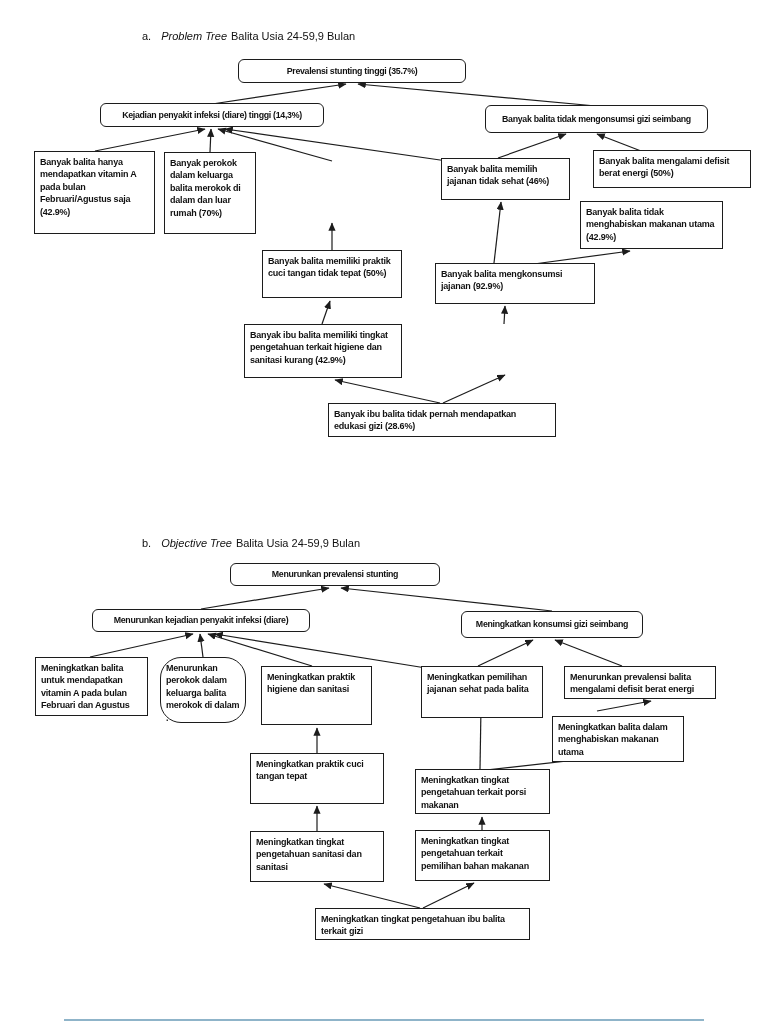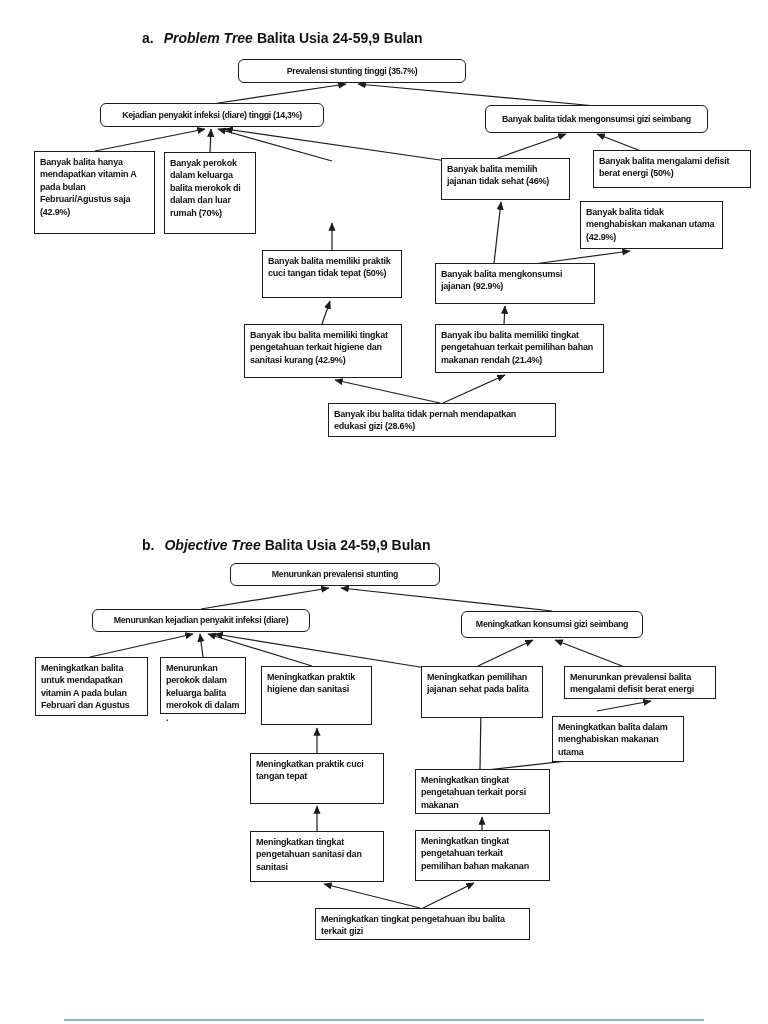--- a/index.html
+++ b/index.html
@@ -1,18 +1,18 @@
 <!DOCTYPE html>
 <html><head>
 <meta charset="utf-8">
 <style>
   html,body{margin:0;padding:0;background:#e8e8e8;}
   #page{position:relative;width:768px;height:1024px;background:#ffffff;
         font-family:"Liberation Sans",sans-serif;color:#111;overflow:hidden;}
-  .heading{position:absolute;font-size:14px;font-weight:bold;white-space:nowrap;}
+  .heading{position:absolute;font-size:11px;font-weight:normal;white-space:nowrap;}
   .heading .idx{margin-right:10px;}
   .heading .it{font-style:italic;margin-right:4px;}
   .node{position:absolute;box-sizing:border-box;border:1.5px solid #1c1c1c;background:#fff;
         font-size:9px;font-weight:700;line-height:1.38;letter-spacing:-0.2px;
         padding:4px 5px;white-space:pre-line;}
   .node.c{display:flex;align-items:center;justify-content:center;text-align:center;
           padding:2px 4px;font-size:8.8px;letter-spacing:-0.3px;white-space:nowrap;border-radius:6px;}
   svg.arrows{position:absolute;left:0;top:0;pointer-events:none;}
   svg.arrows line{stroke:#1c1c1c;stroke-width:1.2;}
   .footer-line{position:absolute;left:64px;top:1019px;width:640px;height:2px;background:#8fb4c9;}
@@ -73,32 +73,31 @@
   <div class="node c" style="left:100px;top:103px;width:224px;height:24px;">Kejadian penyakit infeksi (diare) tinggi (14,3%)</div>
   <div class="node c" style="left:485px;top:105px;width:223px;height:28px;">Banyak balita tidak mengonsumsi gizi seimbang</div>
   <div class="node" style="left:34px;top:151px;width:121px;height:83px;">Banyak balita hanya mendapatkan vitamin A pada bulan Februari/Agustus saja (42.9%)</div>
   <div class="node" style="left:164px;top:152px;width:92px;height:82px;">Banyak perokok dalam keluarga balita merokok di dalam dan luar rumah (70%)</div>
   <div class="node" style="left:441px;top:158px;width:129px;height:42px;">Banyak balita memilih jajanan tidak sehat (46%)</div>
   <div class="node" style="left:593px;top:150px;width:158px;height:38px;">Banyak balita mengalami defisit berat energi (50%)</div>
   <div class="node" style="left:580px;top:201px;width:143px;height:48px;">Banyak balita tidak menghabiskan makanan utama (42.9%)</div>
   <div class="node" style="left:262px;top:250px;width:140px;height:48px;">Banyak balita memiliki praktik cuci tangan tidak tepat (50%)</div>
   <div class="node" style="left:435px;top:263px;width:160px;height:41px;">Banyak balita mengkonsumsi jajanan (92.9%)</div>
   <div class="node" style="left:244px;top:324px;width:158px;height:54px;">Banyak ibu balita memiliki tingkat pengetahuan terkait higiene dan sanitasi kurang (42.9%)</div>
-  <div class="node" style="left:435px;top:324px;width:169px;height:49px;">Banyak ibu balita memiliki tingkat pengetahuan terkait pemilihan bahan makanan rendah (21.4%)</div>
   <div class="node" style="left:328px;top:403px;width:228px;height:34px;">Banyak ibu balita tidak pernah mendapatkan edukasi gizi (28.6%)</div>
 
   <div class="heading" style="left:142px;top:537px;">
     <span class="idx">b.</span><span class="it">Objective Tree</span><span>Balita Usia 24-59,9 Bulan</span>
   </div>
 
   <div class="node c" style="left:230px;top:563px;width:210px;height:23px;">Menurunkan prevalensi stunting</div>
   <div class="node c" style="left:92px;top:609px;width:218px;height:23px;">Menurunkan kejadian penyakit infeksi (diare)</div>
   <div class="node c" style="left:461px;top:611px;width:182px;height:27px;">Meningkatkan konsumsi gizi seimbang</div>
   <div class="node" style="left:35px;top:657px;width:113px;height:59px;">Meningkatkan balita untuk mendapatkan vitamin A pada bulan Februari dan Agustus</div>
-  <div class="node" style="left:160px;top:657px;width:86px;height:57px;">Menurunkan perokok dalam keluarga balita merokok di dalam
+  <div class="node" style="left:160px;top:657px;width:86px;height:66px;border-radius:21px;">Menurunkan perokok dalam keluarga balita merokok di dalam
 .</div>
   <div class="node" style="left:261px;top:666px;width:111px;height:59px;">Meningkatkan praktik higiene dan sanitasi</div>
   <div class="node" style="left:421px;top:666px;width:122px;height:52px;">Meningkatkan pemilihan jajanan sehat pada balita</div>
   <div class="node" style="left:564px;top:666px;width:152px;height:33px;">Menurunkan prevalensi balita mengalami defisit berat energi</div>
   <div class="node" style="left:552px;top:708px;width:132px;height:46px;margin-top:8px;">Meningkatkan balita dalam menghabiskan makanan utama</div>
   <div class="node" style="left:250px;top:753px;width:134px;height:51px;">Meningkatkan praktik cuci tangan tepat</div>
   <div class="node" style="left:415px;top:769px;width:135px;height:45px;">Meningkatkan tingkat pengetahuan terkait porsi makanan</div>
   <div class="node" style="left:250px;top:831px;width:134px;height:51px;">Meningkatkan tingkat pengetahuan sanitasi dan sanitasi</div>
   <div class="node" style="left:415px;top:830px;width:135px;height:51px;">Meningkatkan tingkat pengetahuan terkait pemilihan bahan makanan</div>
   <div class="node" style="left:315px;top:908px;width:215px;height:32px;">Meningkatkan tingkat pengetahuan ibu balita terkait gizi</div>

